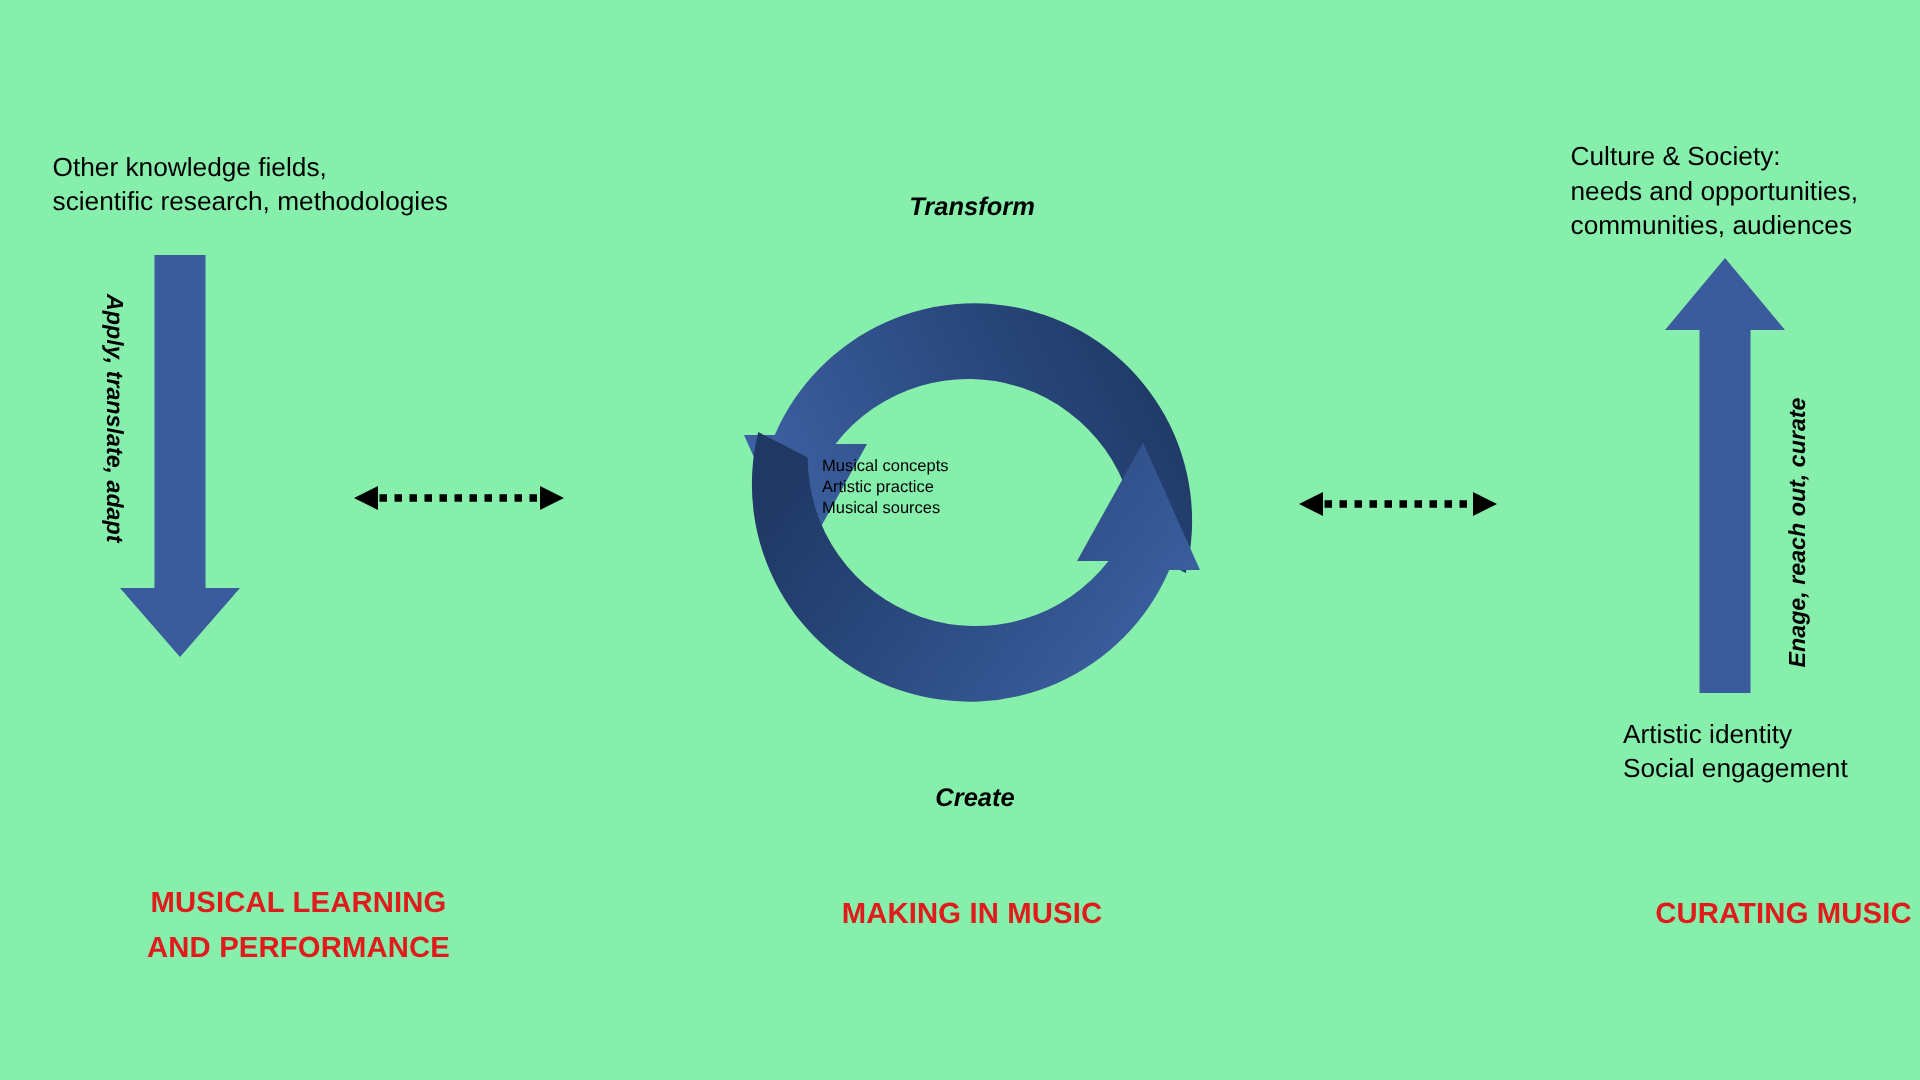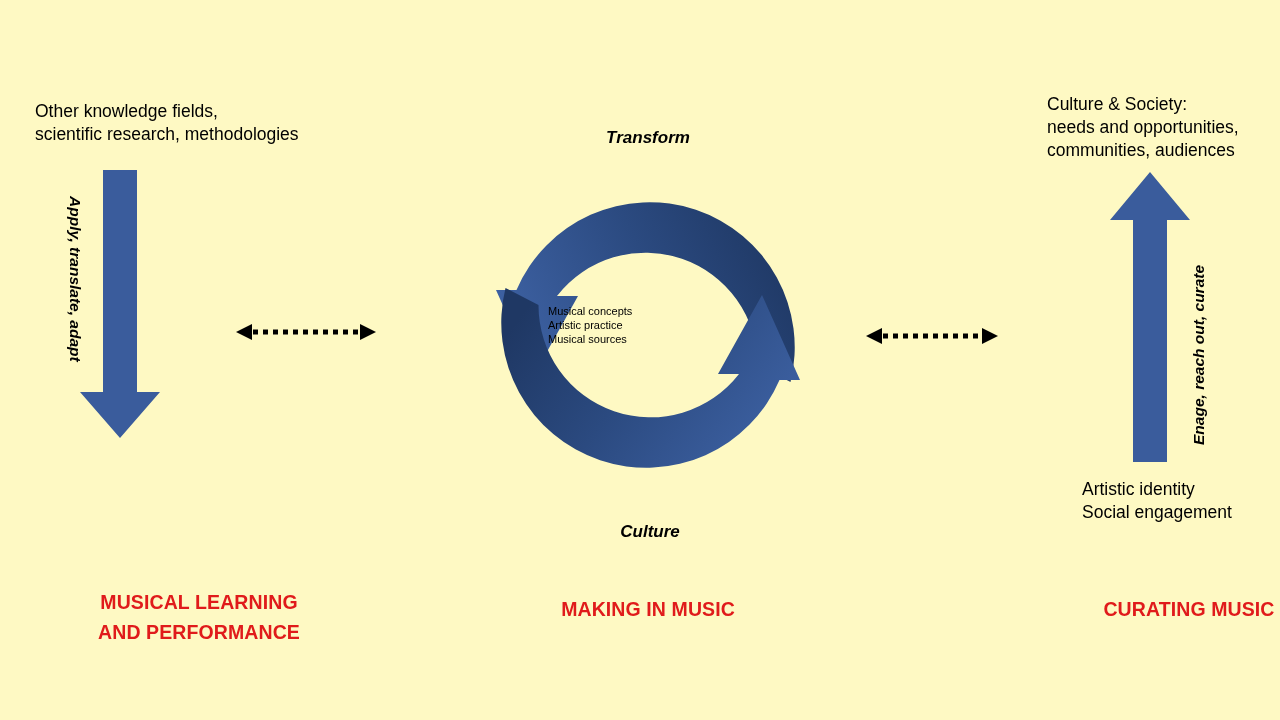--- a/index.html
+++ b/index.html
@@ -9,21 +9,21 @@
     background: #ffffff;
   }
   body {
     font-family: "Liberation Sans", sans-serif;
     -webkit-font-smoothing: antialiased;
   }
   #stage {
     position: relative;
     width: 1280px;
     height: 720px;
-    background: #fef9c3;
+    background: #86efac;
     overflow: hidden;
   }
   .abs { position: absolute; }
 
   
   .body-text {
     font-size: 17.5px;
     line-height: 1.30;
     color: #000000;
     white-space: pre-line;
@@ -128,21 +128,21 @@
              L 230 214
              L 251 214
              A 112 112 0 0 1 50.5 145
              Z" fill="url(#gradBottom)"></path>
   </svg>
 
   <div class="abs center-text" style="left:548px; top:305px; width:200px;">Musical concepts
 Artistic practice
 Musical sources</div>
 
-  <div class="abs cycle-label" style="left:550px; top:522px; width:200px;">Culture</div>
+  <div class="abs cycle-label" style="left:550px; top:522px; width:200px;">Create</div>
 
   <div class="abs heading-red" style="left:498px; top:594px; width:300px; text-align:center;">MAKING IN MUSIC</div>
 
   <svg class="svg-layer" style="left:866px; top:324px;" width="132" height="24" viewBox="0 0 132 24">
     <polygon points="0,12 16,4 16,20" fill="#000000"></polygon>
     <polygon points="132,12 116,4 116,20" fill="#000000"></polygon>
     <line x1="17" y1="12" x2="115" y2="12" stroke="#000000" stroke-width="5" stroke-dasharray="5 5" stroke-linecap="butt"></line>
   </svg>
 
   <div class="abs body-text" style="left:1047px; top:93px; width:250px;">Culture &amp; Society:

